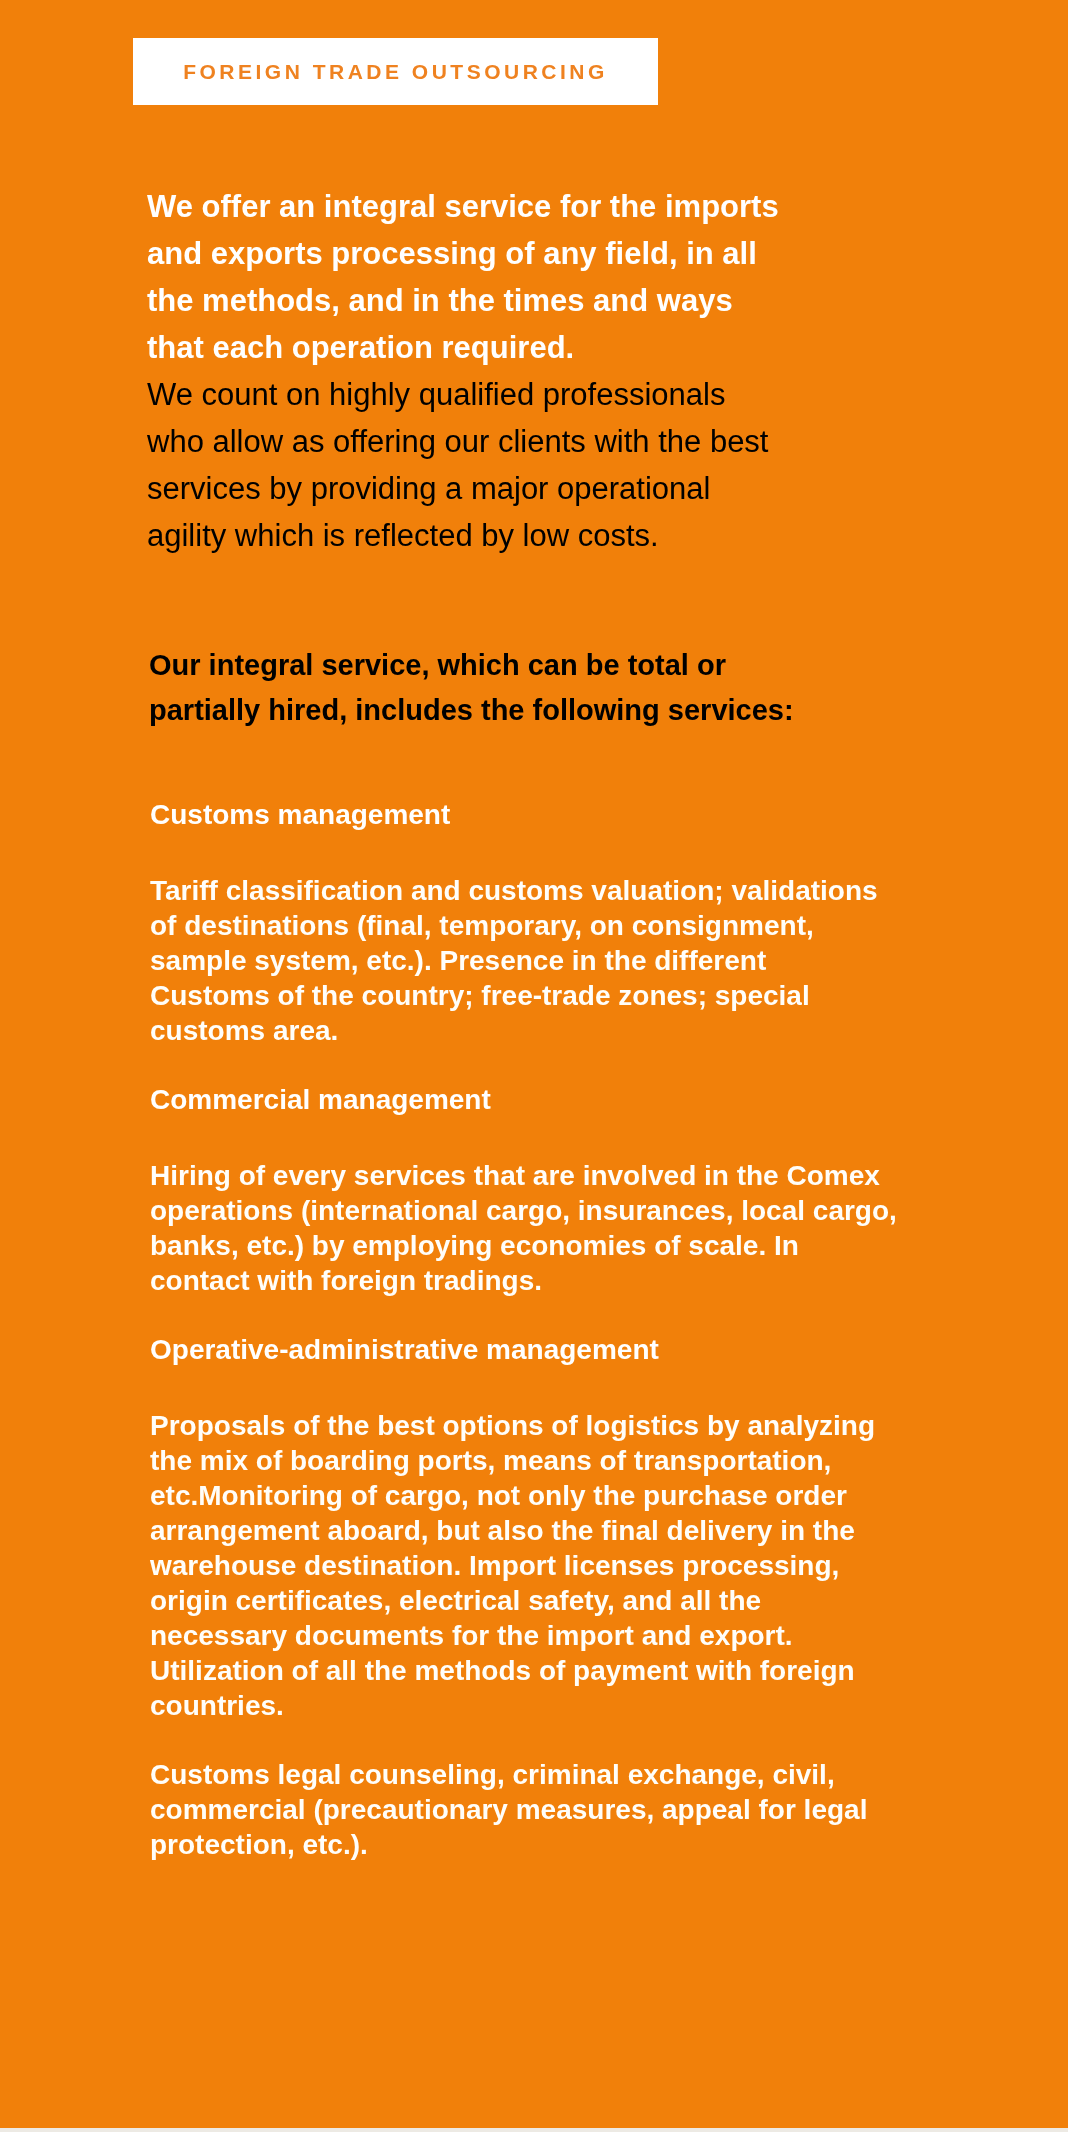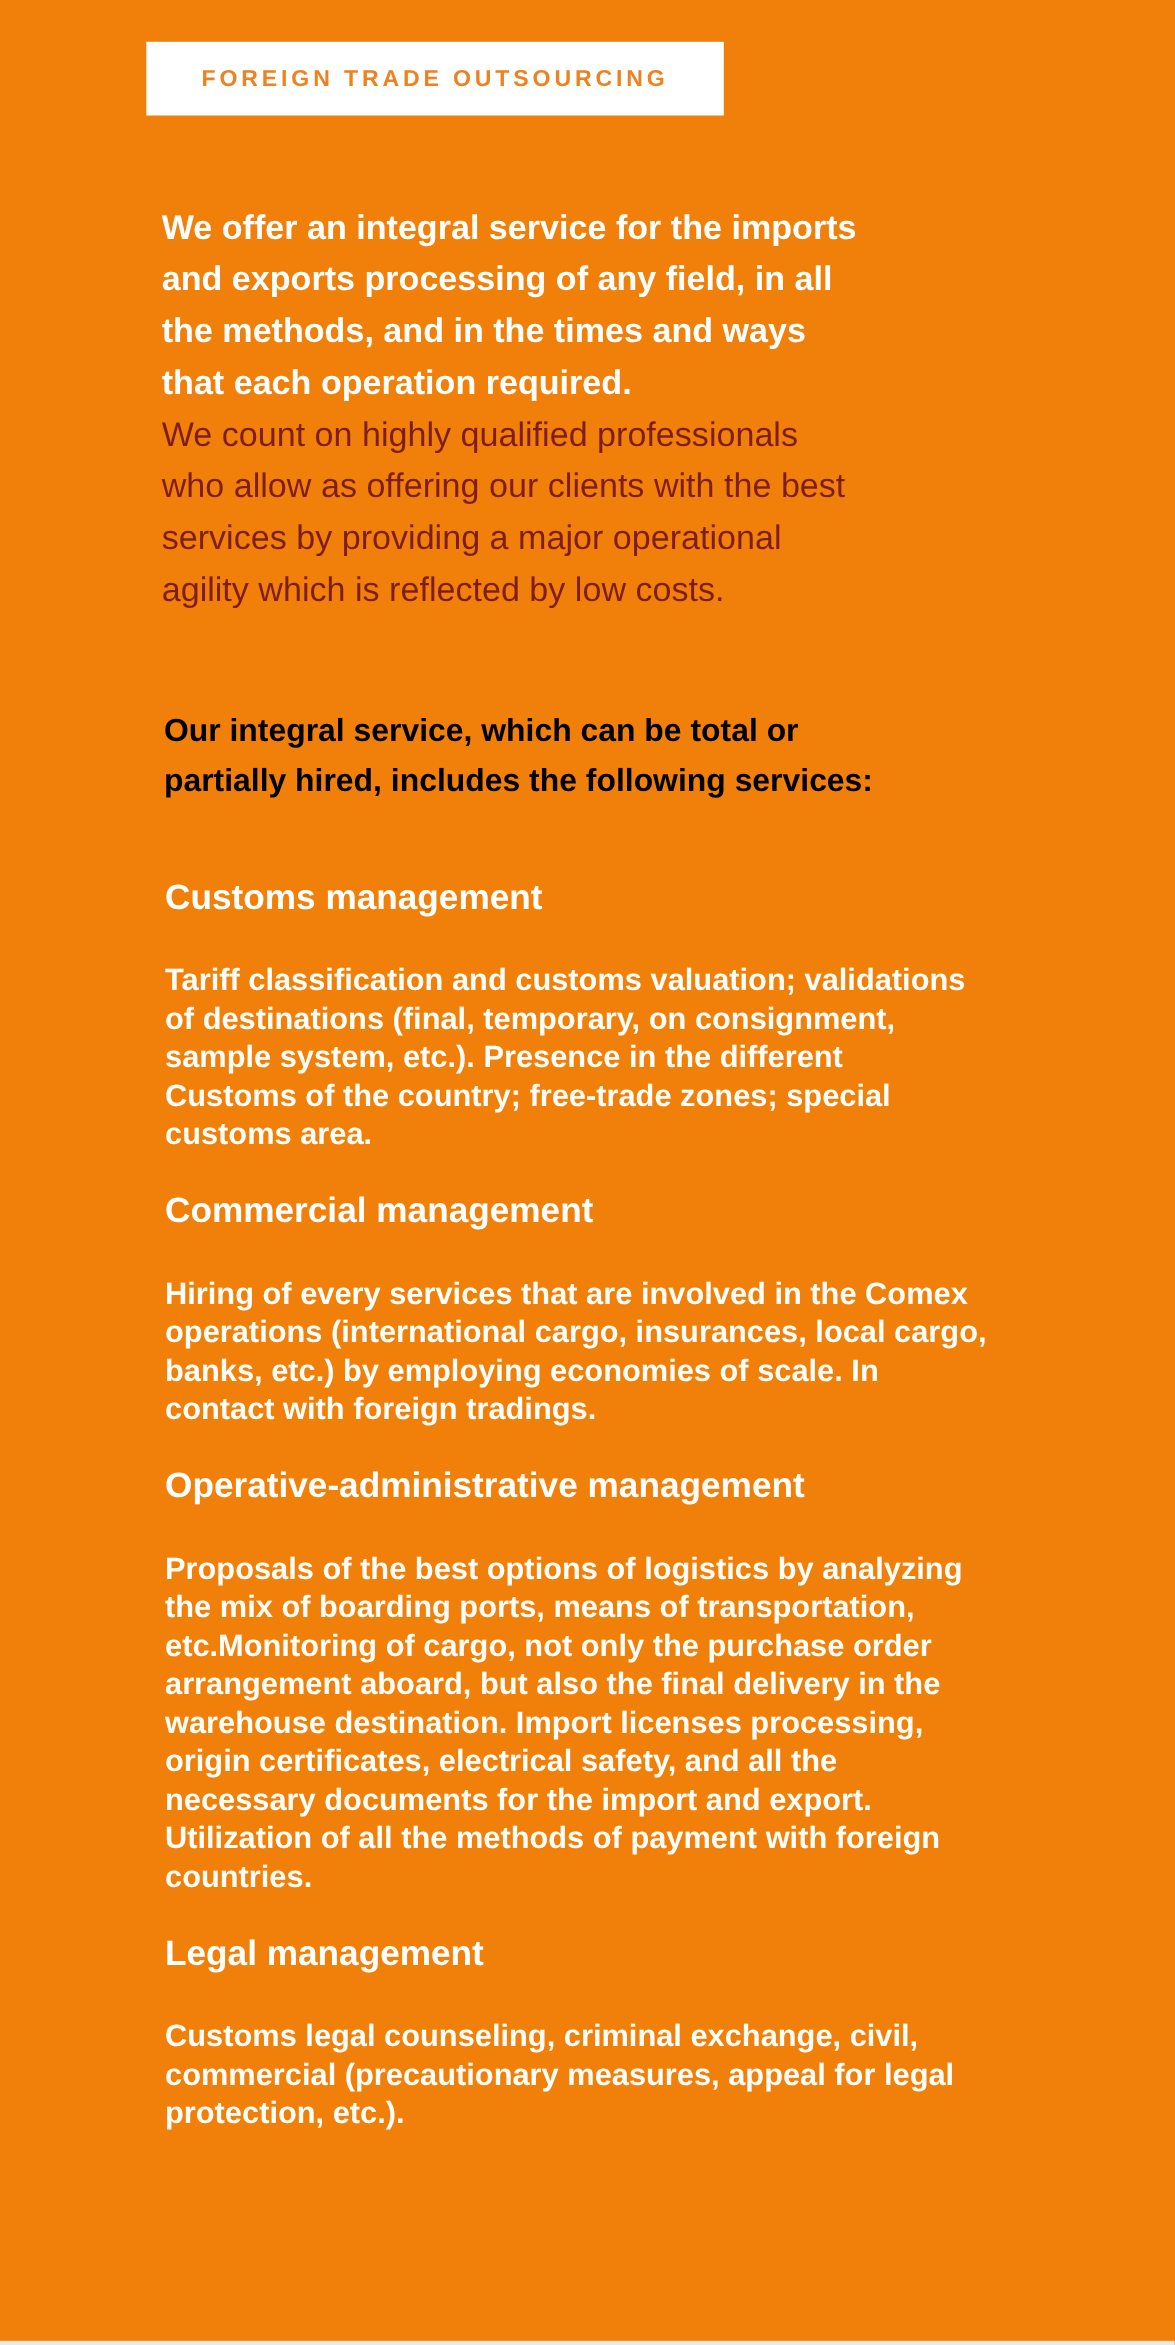--- a/index.html
+++ b/index.html
@@ -45,37 +45,37 @@
     line-height: 47px;
     white-space: pre-line;
     color: #FFFFFF;
   }
   .intro-reg {
     margin: 0;
     font-size: 31px;
     font-weight: 400;
     line-height: 47px;
     white-space: pre-line;
-    color: #7f1d1d;
+    color: #000000;
   }
   .sub-heading {
     margin: 84px 0 0 2px;
     font-size: 29px;
     font-weight: 700;
     line-height: 45px;
     white-space: pre-line;
     color: #000000;
   }
   .services {
     margin-top: 64px;
     padding-left: 3px;
   }
   .service h3 {
     margin: 0 0 40px 0;
-    font-size: 32px;
+    font-size: 28px;
     font-weight: 700;
     line-height: 36px;
     color: #FFFFFF;
   }
   .service p {
     margin: 0 0 34px 0;
     font-size: 28px;
     font-weight: 700;
     line-height: 35px;
     white-space: pre-line;
@@ -141,21 +141,20 @@
 etc.Monitoring of cargo, not only the purchase order
 arrangement aboard, but also the final delivery in the
 warehouse destination. Import licenses processing,
 origin certificates, electrical safety, and all the
 necessary documents for the import and export.
 Utilization of all the methods of payment with foreign
 countries.</p>
       </div>
 
       <div class="service">
-        <h3>Legal management</h3>
         <p>Customs legal counseling, criminal exchange, civil,
 commercial (precautionary measures, appeal for legal
 protection, etc.).</p>
       </div>
 
     </div>
   </div>
 
   <div class="bottom-strip"></div>
 </div>

